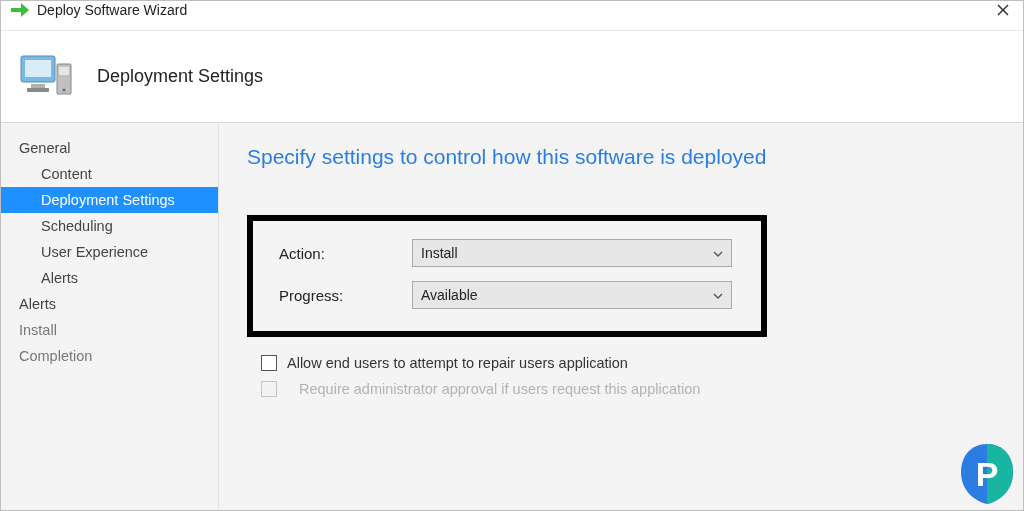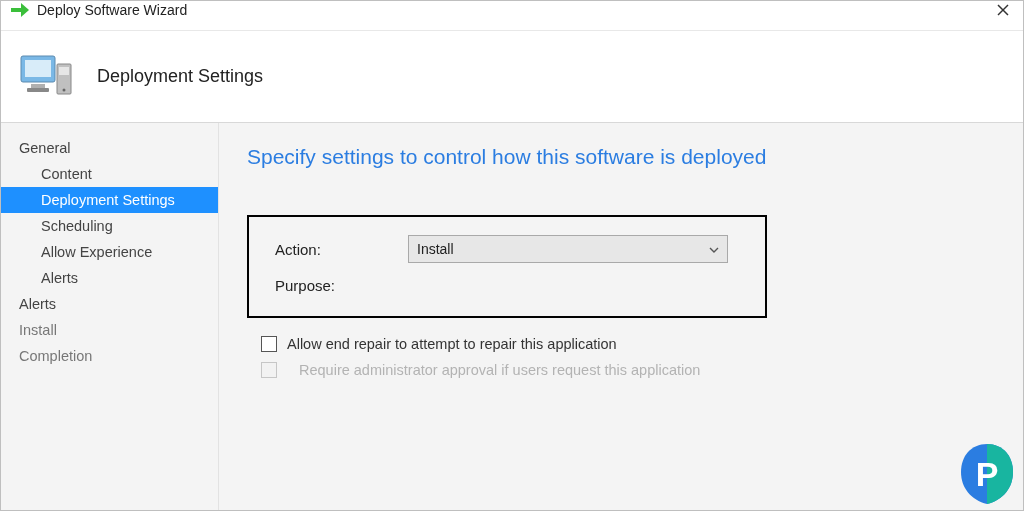--- a/index.html
+++ b/index.html
@@ -68,21 +68,21 @@
     flex:1;
     position: relative;
     padding: 22px 28px;
   }
   .main-title {
     font-size: 21px;
     color: #2b7de1;
     margin-bottom: 46px;
   }
   .red-box {
-    border: 2px solid #000000;
+    border: 6px solid #000000;
     padding: 18px 26px 22px 26px;
     width: 520px;
     background: transparent;
   }
   .form-row { display:flex; align-items:center; margin-bottom: 14px; }
   .form-row:last-child { margin-bottom: 0; }
   .form-label { width: 118px; font-size: 15px; color:#222; }
   .combo {
     flex:1;
     max-width: 320px;
@@ -160,21 +160,21 @@
       <div class="nav-item child">
           <span>Content</span>
         </div>
       <div class="nav-item child selected">
           <span>Deployment Settings</span>
         </div>
       <div class="nav-item child">
           <span>Scheduling</span>
         </div>
       <div class="nav-item child">
-          <span>Allow Experience</span>
+          <span>User Experience</span>
         </div>
       <div class="nav-item child">
           <span>Alerts</span>
         </div>
       <div class="nav-item">
           <span>Alerts</span>
         </div>
       <div class="nav-item dim">
           <span>Install</span>
         </div>
@@ -192,27 +192,35 @@
           <div class="combo">
             <span class="combo-val">Install</span>
             <span class="chev">
               <svg width="10" height="6" viewBox="0 0 10 6">
                   <polyline points="1,1 5,5 9,1" fill="none" stroke="#555" stroke-width="1.4"></polyline>
                 </svg>
             </span>
           </div>
         </div>
         <div class="form-row">
-          <span class="form-label">Purpose:</span>
+          <span class="form-label">Progress:</span>
+          <div class="combo">
+            <span class="combo-val">Available</span>
+            <span class="chev">
+              <svg width="10" height="6" viewBox="0 0 10 6">
+                  <polyline points="1,1 5,5 9,1" fill="none" stroke="#555" stroke-width="1.4"></polyline>
+                </svg>
+            </span>
+          </div>
         </div>
       </div>
 
       <div class="check-row">
         <span class="chk"></span>
-        <span class="ck-label">Allow end repair to attempt to repair this application</span>
+        <span class="ck-label">Allow end users to attempt to repair users application</span>
       </div>
       <div class="check-row">
         <span class="chk disabled"></span>
         <span class="ck-label disabled">Require administrator approval if users request this application</span>
       </div>
 
       <div class="logo-badge">
         <svg width="72" height="72" viewBox="0 0 72 72">
           <path d="M36 6 C52 6 62 18 62 34 C62 50 52 62 36 66 C20 62 10 50 10 34 C10 18 20 6 36 6 Z" fill="#2b7de1"></path>
           <path d="M36 6 C52 6 62 18 62 34 C62 50 52 62 36 66 Z" fill="#18b5a0"></path>

